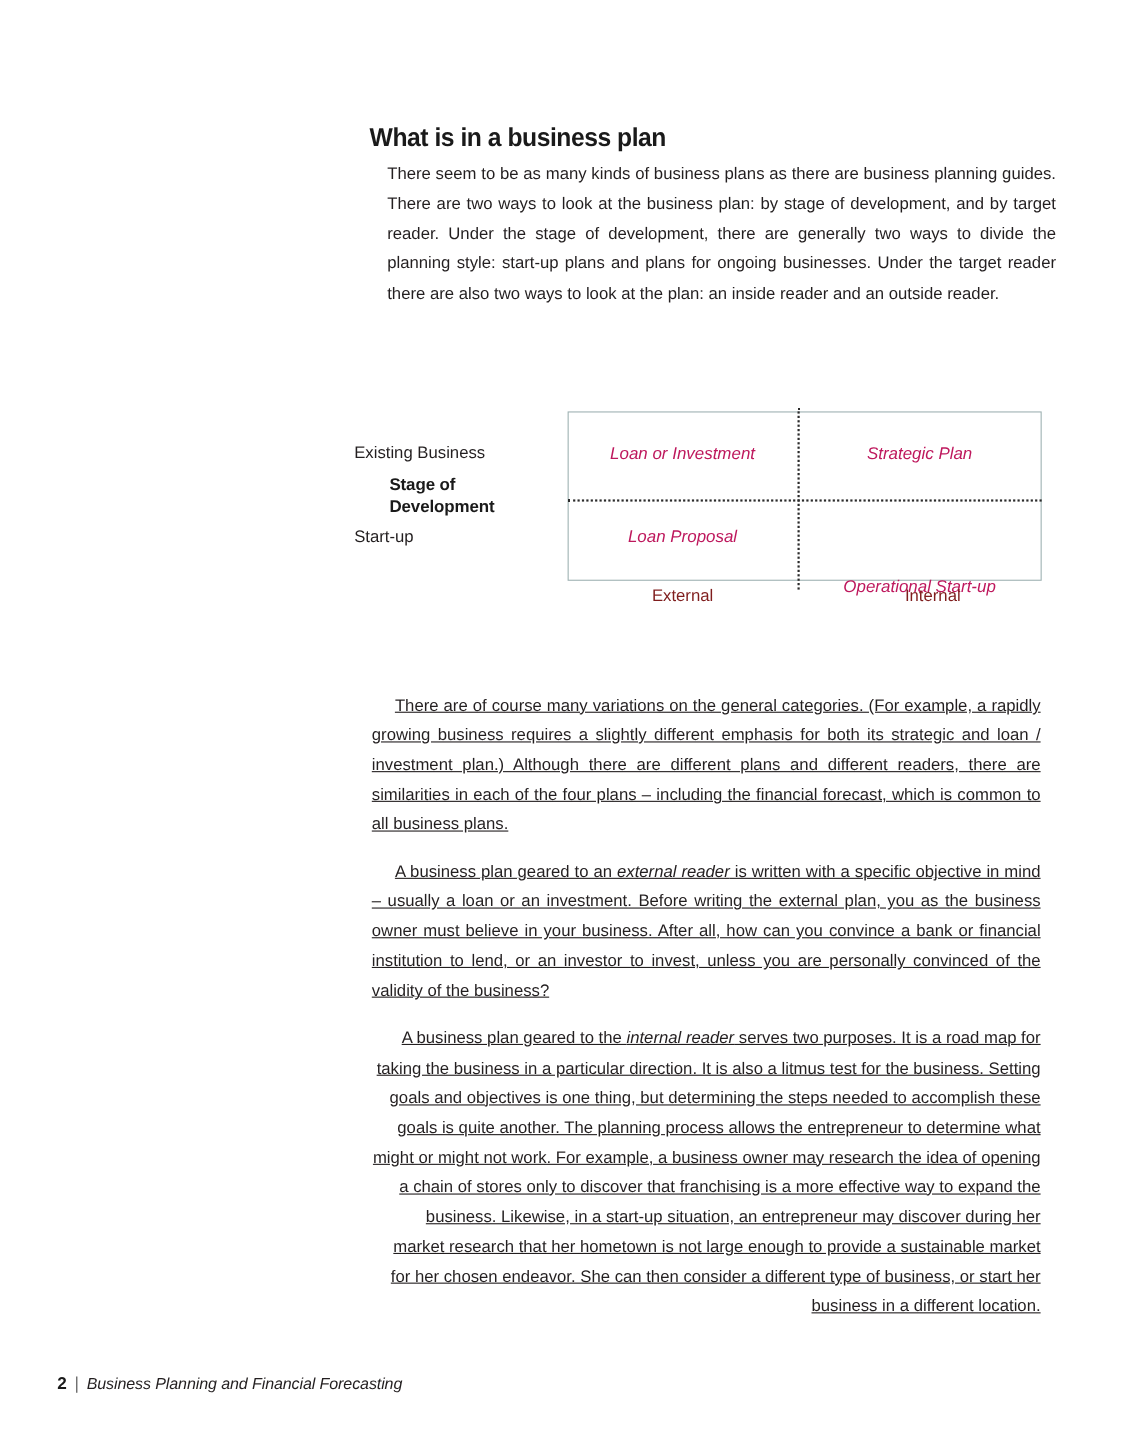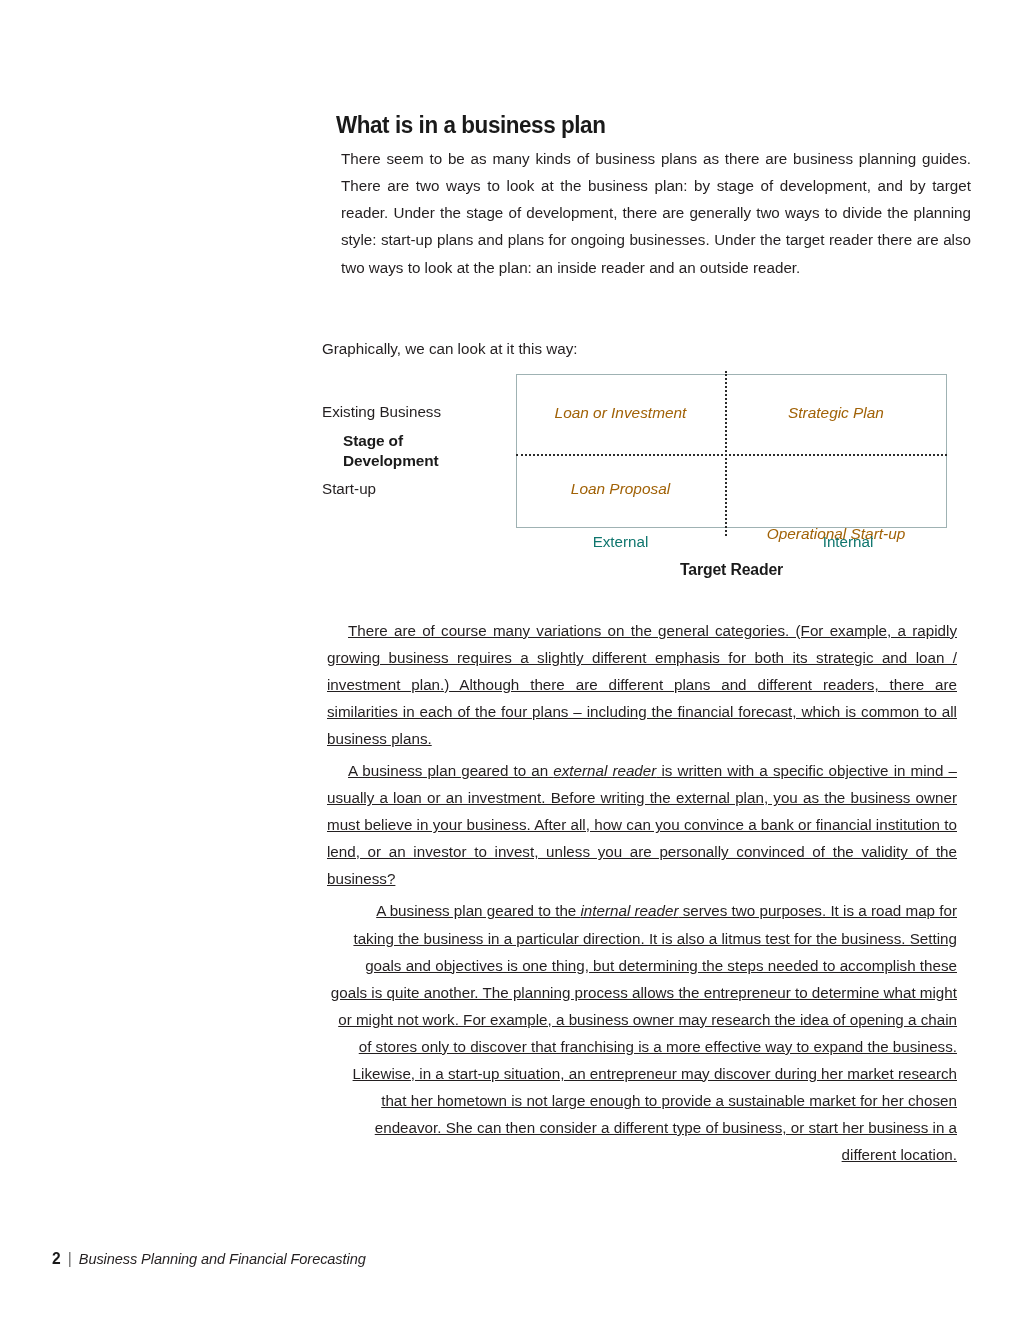--- a/index.html
+++ b/index.html
@@ -39,21 +39,21 @@
     line-height: 1.12;
     transform: scaleX(0.955);
     transform-origin: left center;
   }
 
   .para {
     font-size: 15.2px;
     line-height: 27.05px;
     text-align: justify;
     text-justify: inter-word;
-    margin: 5px;
+    margin: 16px;
     color: #231f20;
   }
 
   .para.lead {
     margin-top: 7px;
   }
 
   .para.indent { text-indent: 21px; text-decoration: underline; }
 
   .para em { font-style: italic; }
@@ -104,21 +104,21 @@
     top: 33px;
     width: 0;
     height: 165px;
     border-left: 2.4px dotted #2b2b2b;
   }
 
   .cell {
     position: absolute;
     font-style: italic;
     font-size: 15.4px;
-    color: #a16207;
+    color: #be185d;
     text-align: center;
     white-space: nowrap;
   }
   .cell-tl { left: 194px; top: 66px;  width: 209px; }
   .cell-tr { left: 403px; top: 66px;  width: 222px; }
   .cell-bl { left: 194px; top: 142px; width: 209px; }
   .cell-br { left: 403px; top: 142px; width: 222px; margin-top: 45px; }
 
   .row-label {
     position: absolute;
@@ -127,34 +127,34 @@
     text-align: left;
     font-size: 15.2px;
     color: #231f20;
     white-space: nowrap;
   }
   .row-label-top    { top: 65px; }
   .row-label-bottom { top: 142px; }
 
   .axis-y-title {
     position: absolute;
-    left: 21px;         
+    left: 32px;         
     top: 93px;
     font-size: 15.4px;
     font-weight: bold;
     color: #1a1a1a;
     line-height: 20px;
     letter-spacing: -0.1px;
   }
 
   .col-label {
     position: absolute;
     top: 195px;
     font-size: 15.2px;
-    color: #0f766e;
+    color: #7f1d1d;
     text-align: center;
     white-space: nowrap;
   }
   .col-label-left  { left: 194px; width: 209px; }
   .col-label-right { left: 415px; width: 222px; }
 
   .axis-x-title {
     position: absolute;
     left: 194px;
     top: 223px;
@@ -207,21 +207,20 @@
 
 <div class="page">
 
   <div class="content">
     <h1 class="page-heading">What is in a business plan</h1>
     <p class="para lead">There seem to be as many kinds of business plans as there are business planning guides. There are two ways to look at the business plan: by stage of development, and by target reader.   Under the stage of development, there are generally two ways to divide the planning style: start-up plans and plans for ongoing businesses. Under the target reader there are also two ways to look at the plan: an inside reader and an outside reader.</p>
   </div>
 
   <div class="figure">
 
-    <div class="fig-intro">Graphically, we can look at it this way:</div>
 
     <div class="matrix-box"></div>
     <div class="divider-h"></div>
     <div class="divider-v"></div>
 
     <div class="axis-y-title">
       <div>Stage of</div>
       <div>Development</div>
     </div>
 
@@ -229,21 +228,20 @@
     <div class="row-label row-label-bottom">Start-up</div>
 
     <div class="cell cell-tl">Loan or Investment</div>
     <div class="cell cell-tr">Strategic Plan</div>
     <div class="cell cell-bl">Loan Proposal</div>
     <div class="cell cell-br">Operational Start-up</div>
 
     <div class="col-label col-label-left">External</div>
     <div class="col-label col-label-right">Internal</div>
 
-    <div class="axis-x-title">Target Reader</div>
   </div>
 
   <div class="body-lower">
     <p class="para indent">There are of course many variations on the general categories. (For example, a rapidly growing business requires a slightly different emphasis for both its strategic and loan / investment plan.)  Although there are different plans and different readers, there are similarities in each of the four plans – including the financial forecast, which is common to all business plans.</p>
     <p class="para indent">A business plan geared to an <em>external reader</em> is written with a specific objective in mind – usually a loan or an investment.  Before writing the external plan, you as the business owner must believe in your business.  After all, how can you convince a bank or financial institution to lend, or an investor to invest, unless you are personally convinced of the validity of the business?</p>
     <p class="para indent lastline-left">A business plan geared to the <em>internal reader</em> serves two purposes.  It is a road map for taking the business in a particular direction.  It is also a litmus test for the business.  Setting goals and objectives is one thing, but determining the steps needed to accomplish these goals is quite another.  The planning process allows the entrepreneur to determine what might or might not work.  For example, a business owner may research the idea of opening a chain of stores only to discover that franchising is a more effective way to expand the business.  Likewise, in a start-up situation, an entrepreneur may discover during her market research that her hometown is not large enough to provide a sustainable market for her chosen endeavor.  She can then consider a different type of business, or start her business in a different location.</p>
   </div>
 
   <div class="footer">
     <span class="footer-page-number">2</span>

